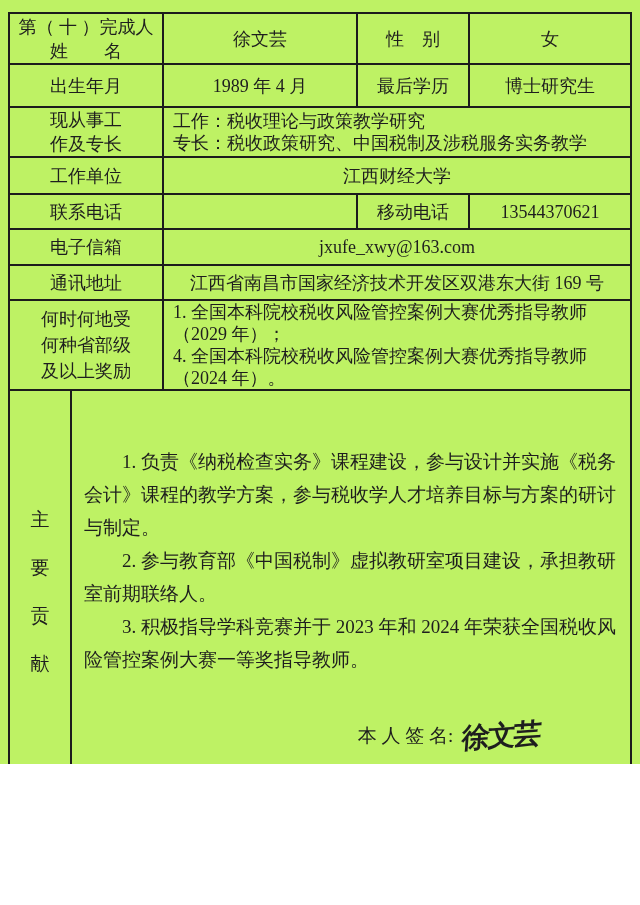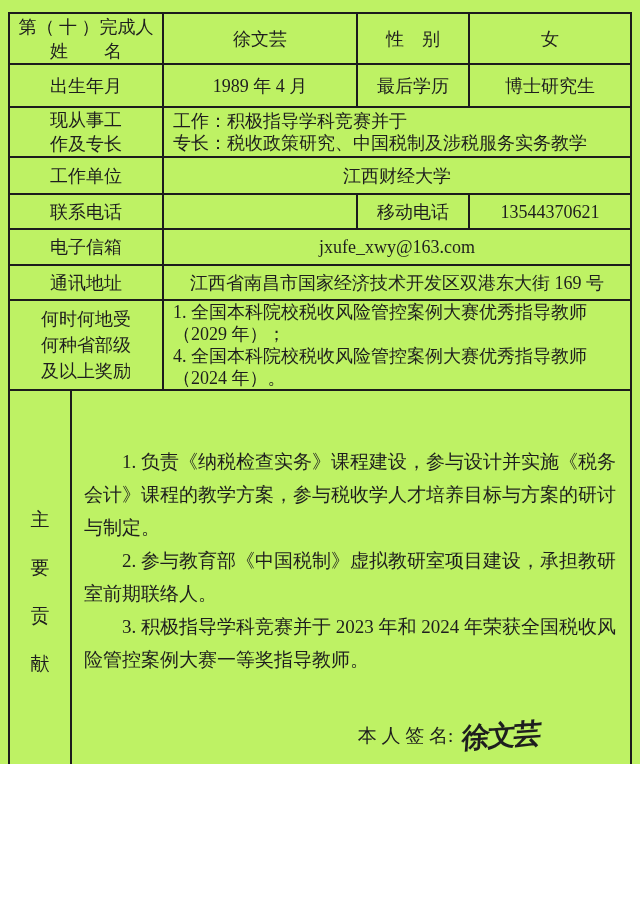--- a/index.html
+++ b/index.html
@@ -86,21 +86,21 @@
         <td>博士研究生</td>
       </tr>
 
 
       <tr class="r4">
         <td class="two-line">
           <div>现从事工</div>
           <div>作及专长</div>
         </td>
         <td colspan="3" class="left tight">
-          <div>工作：积极指导学科竞赛并于</div>
+          <div>工作：税收理论与政策教学研究</div>
           <div>专长：税收政策研究、中国税制及涉税服务实务教学</div>
         </td>
       </tr>
 
       <tr class="r5">
         <td>工作单位</td>
         <td colspan="3">江西财经大学</td>
       </tr>
 
       <tr class="r6">

